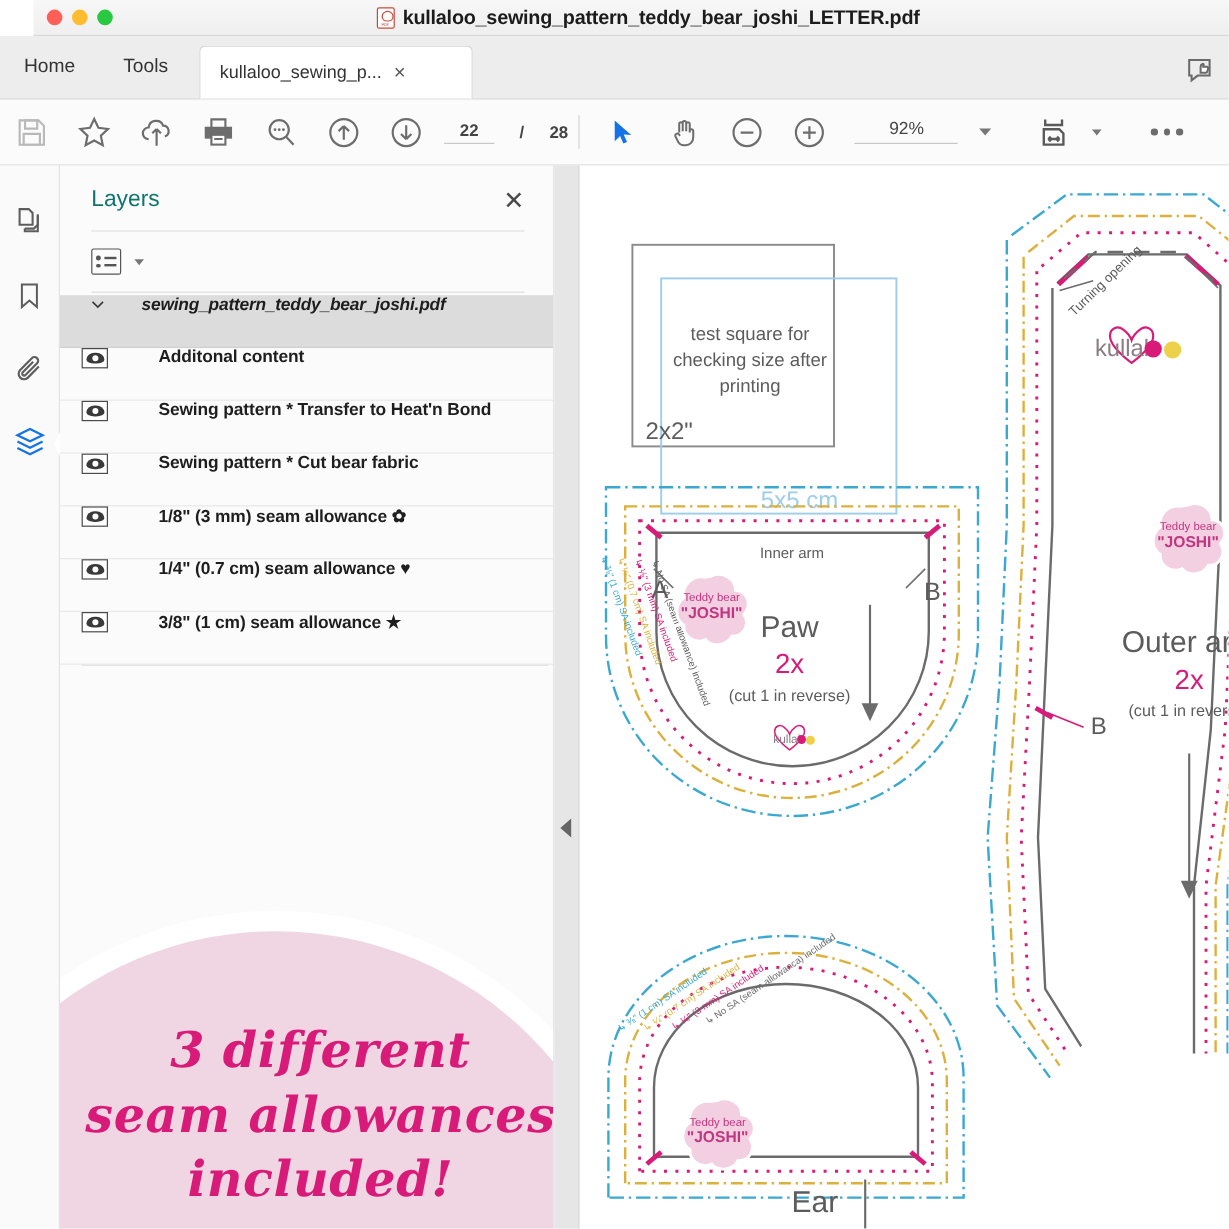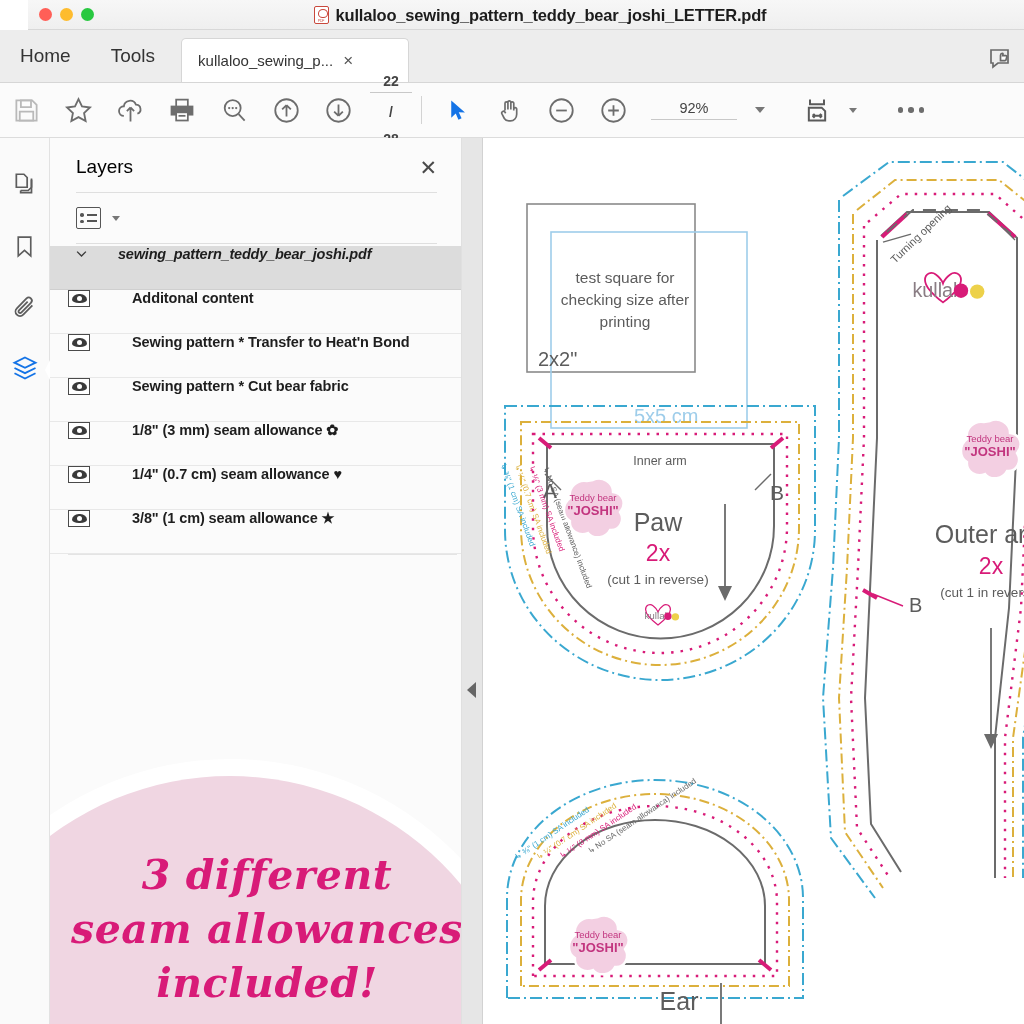--- a/index.html
+++ b/index.html
@@ -42,21 +42,21 @@
   .win-title { font-size: 16.5px; font-weight: bold; color: #1c1c1c; letter-spacing: -.2px; }
 
   
   .tabbar {
     position: absolute; left: 0; top: 30px; width: 1024px; height: 53px;
     background: #ededed; border-bottom: 1px solid #d6d6d6;
     display: flex; align-items: flex-end;
   }
   .menu-btn {
     height: 53px; display: flex; align-items: center; padding: 0 20px;
-    font-size: 19px; color: #333;
+    font-size: 16px; color: #333;
   }
   .doc-tab {
     height: 44px; min-width: 228px; background: #fff;
     border: 1px solid #d6d6d6; border-bottom: none;
     border-top-left-radius: 5px; border-top-right-radius: 5px;
     display: flex; align-items: center; padding: 0 12px 0 16px; gap: 10px;
     margin-left: 6px;
   }
   .doc-tab .label { font-size: 15px; color: #333; white-space: nowrap;
     max-width: 175px; overflow: hidden; text-overflow: ellipsis; }
@@ -69,21 +69,21 @@
   
   .toolbar {
     position: absolute; left: 0; top: 83px; width: 1024px; height: 55px;
     background: #fbfbfb; border-bottom: 1px solid #dcdcdc;
     display: flex; align-items: center;
   }
   .tb-icon {
     width: 52px; height: 55px; display: flex; align-items: center; justify-content: center;
   }
   .tb-sep { width: 1px; height: 28px; background: #d3d3d3; margin: 0 9px; }
-  .pagebox { display: flex; align-items: center; gap: 11px; margin-left: 6px; flex-direction: column; }
+  .pagebox { display: flex; align-items: center; gap: 21px; margin-left: 6px; }
   .page-field {
     width: 42px; text-align: center; font-size: 14px; font-weight: bold; color: #444;
     border-bottom: 1.5px solid #c8c8c8; padding-bottom: 3px;
   }
   .page-total { font-size: 14px; font-weight: bold; color: #444; }
   .zoombox { display: flex; align-items: center; margin-left: 12px; }
   .zoom-val {
     width: 86px; font-size: 14.5px; color: #444; text-align: center;
     border-bottom: 1.5px solid #c8c8c8; padding-bottom: 3px;
   }
@@ -109,21 +109,21 @@
 
   
   .panel {
     position: absolute; left: 50px; top: 138px; width: 412px; height: 886px;
     background: #fbfbfb; border-right: 1px solid #e0e0e0; overflow: hidden;
   }
   .panel-head {
     display: flex; align-items: center; justify-content: space-between;
     padding: 18px 24px 0 26px;
   }
-  .panel-title { font-size: 19px; color: #000000; }
+  .panel-title { font-size: 19px; color: #0f766e; }
   .panel-close { font-size: 21px; color: #4a4a4a; line-height: 1; }
   .panel-rule { height: 1px; background: #dfdfdf; margin: 14px 24px 0 26px; }
   .panel-opts { display: flex; align-items: center; padding: 14px 26px 14px 26px; }
   .opts-btn {
     width: 25px; height: 22px; border: 1.6px solid #555; border-radius: 2px;
     display: flex; flex-direction: column; justify-content: center; gap: 3px; padding: 0 3px;
   }
   .opts-row { display: flex; align-items: center; gap: 3px; }
   .opts-row b { width: 3.5px; height: 3.5px; background: #555; border-radius: 50%; display:block; }
   .opts-row s { flex: 1; height: 1.6px; background: #555; display: block; text-decoration: none; }

